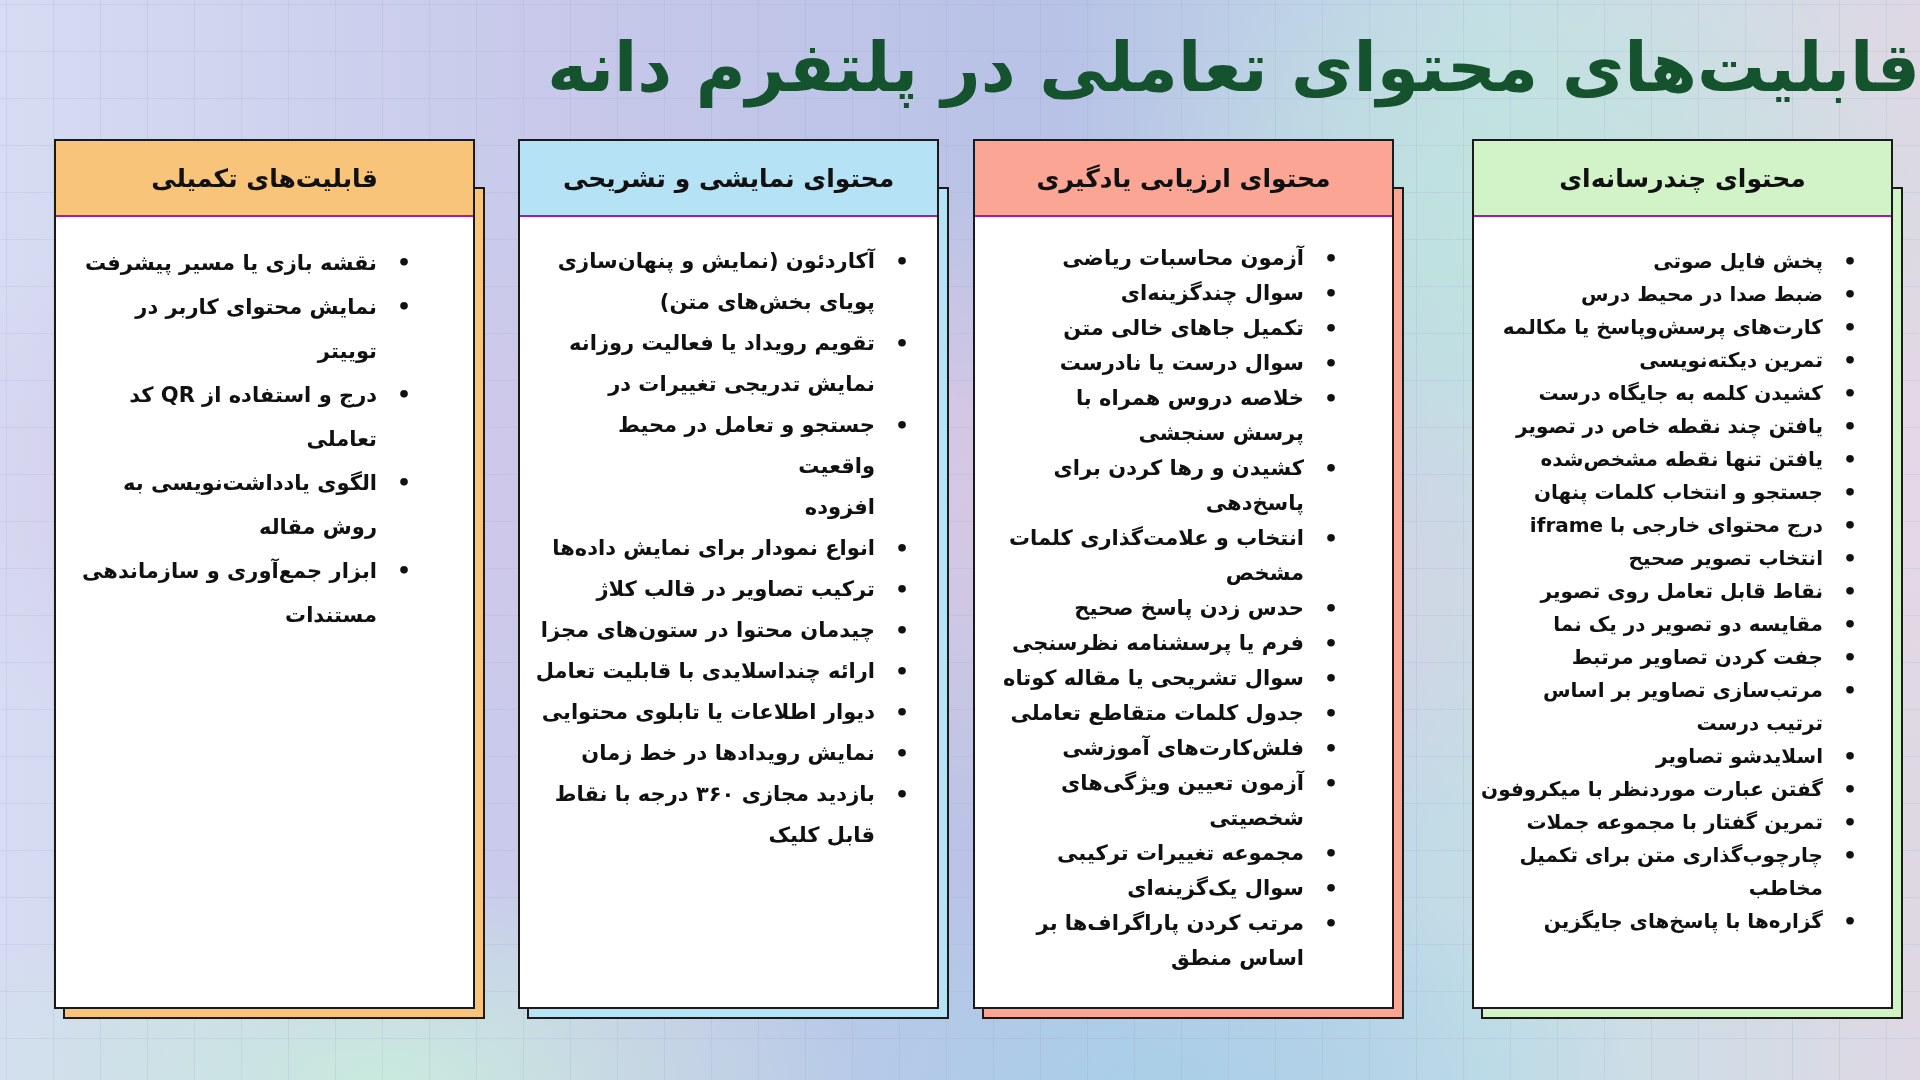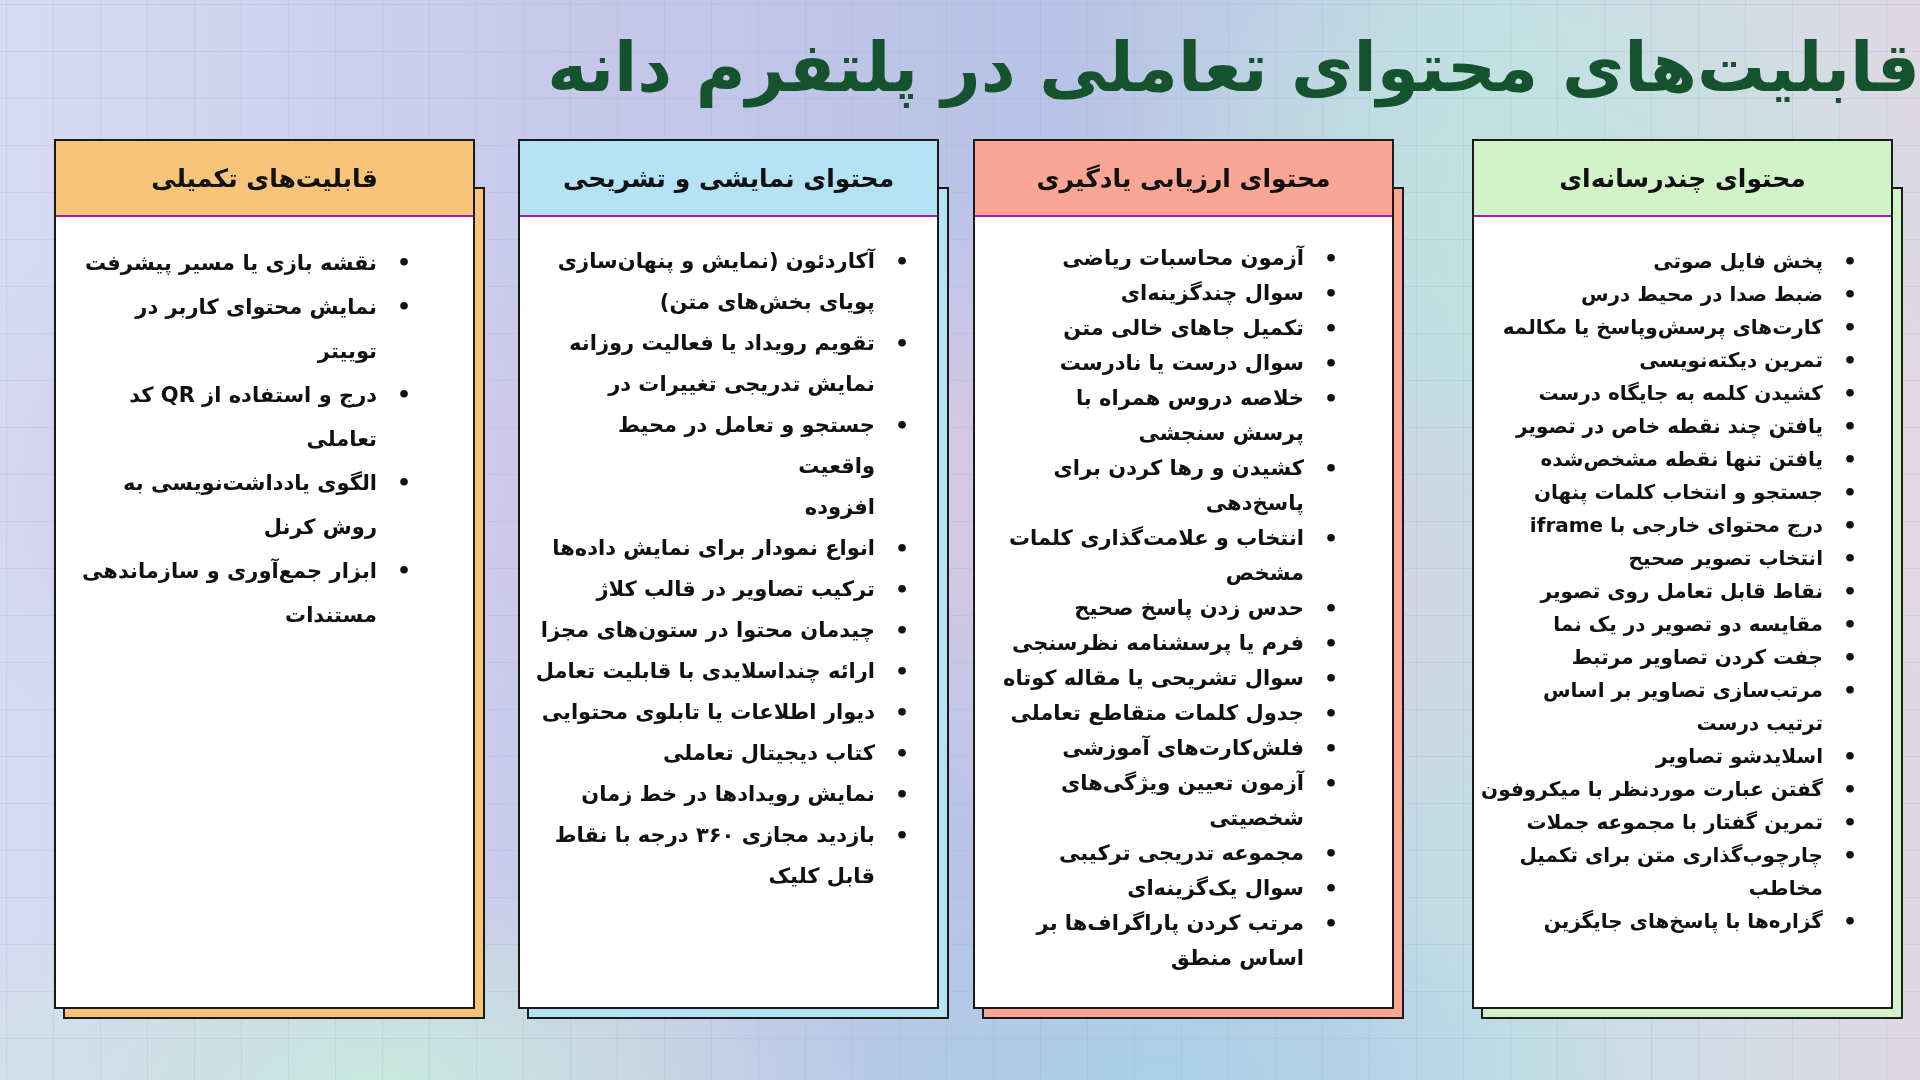--- a/index.html
+++ b/index.html
@@ -189,21 +189,21 @@
           <span class="line">جدول کلمات متقاطع تعاملی</span>
         </li>
         <li>
           <span class="line">فلش‌کارت‌های آموزشی</span>
         </li>
         <li class="wrap">
           <span class="line">آزمون تعیین ویژگی‌های</span>
           <span class="line">شخصیتی</span>
         </li>
         <li>
-          <span class="line">مجموعه تدریجی ترکیبی</span>
+          <span class="line">مجموعه تغییرات ترکیبی</span>
         </li>
         <li>
           <span class="line">سوال یک‌گزینه‌ای</span>
         </li>
         <li class="wrap">
           <span class="line">مرتب کردن پاراگراف‌ها بر</span>
           <span class="line">اساس منطق</span>
         </li>
       </ul>
   </div>
@@ -235,23 +235,20 @@
         <li>
           <span class="line">چیدمان محتوا در ستون‌های مجزا</span>
         </li>
         <li>
           <span class="line">ارائه چنداسلایدی با قابلیت تعامل</span>
         </li>
         <li>
           <span class="line">دیوار اطلاعات یا تابلوی محتوایی</span>
         </li>
         <li>
-          <span class="line">کتاب دیجیتال تعاملی</span>
-        </li>
-        <li>
           <span class="line">نمایش رویدادها در خط زمان</span>
         </li>
         <li class="wrap">
           <span class="line">بازدید مجازی ۳۶۰ درجه با نقاط</span>
           <span class="line">قابل کلیک</span>
         </li>
       </ul>
   </div>
 </div>
 
@@ -266,21 +263,21 @@
         <li class="wrap">
           <span class="line">نمایش محتوای کاربر در</span>
           <span class="line">توییتر</span>
         </li>
         <li class="wrap">
           <span class="line">درج و استفاده از QR کد</span>
           <span class="line">تعاملی</span>
         </li>
         <li class="wrap">
           <span class="line">الگوی یادداشت‌نویسی به</span>
-          <span class="line">روش کرنل</span>
+          <span class="line">روش مقاله</span>
         </li>
         <li class="wrap">
           <span class="line">ابزار جمع‌آوری و سازماندهی</span>
           <span class="line">مستندات</span>
         </li>
       </ul>
   </div>
 </div>
 
 </body></html>

